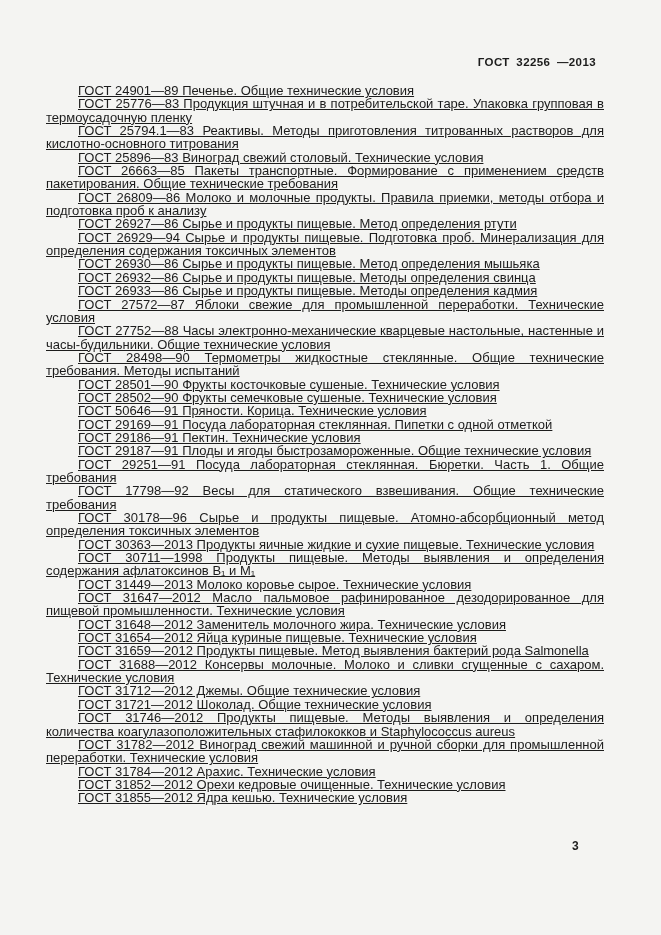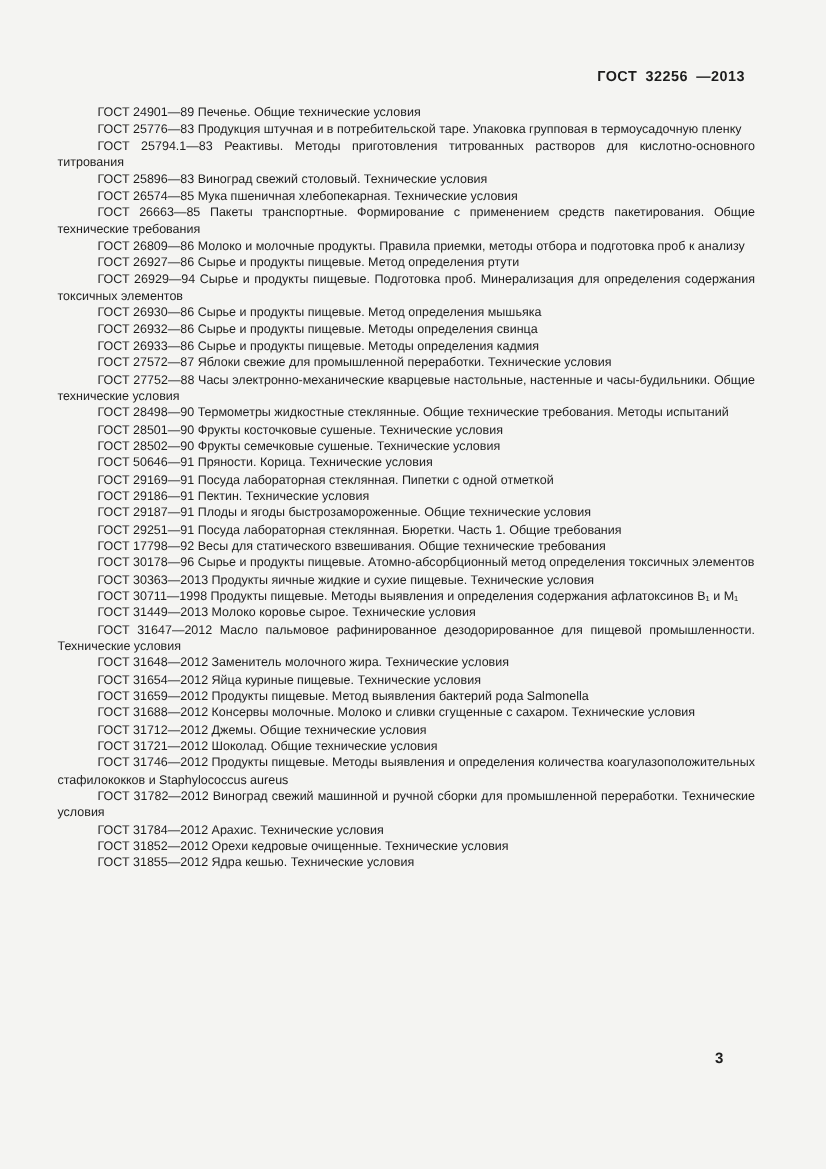--- a/index.html
+++ b/index.html
@@ -26,23 +26,24 @@
     font-weight: bold;
     letter-spacing: 0.4px;
     word-spacing: 3px;
     white-space: nowrap;
   }
   .doc-body {
     position: absolute;
     left: 46px;
     top: 84px;
     width: 558px;
-    font-size: 10px;
+    font-size: 13px;
     line-height: 13.35px;
     text-align: justify;
+    text-decoration: underline;
   }
   .entry {
     margin: 0;
     padding: 0;
     text-indent: 32px;
   }
   .page-number {
     position: absolute;
     left: 572px;
     top: 839px;
@@ -54,21 +55,20 @@
 <body style="background: rgb(244, 244, 242);">
 
 <div class="page" style="background: rgb(244, 244, 242); color: rgb(28, 28, 28);">
   <div class="doc-header">ГОСТ 32256 —2013</div>
 
   <div class="doc-body" id="standards-list">
       <p class="entry">ГОСТ 24901—89 Печенье. Общие технические условия</p>
       <p class="entry">ГОСТ 25776—83 Продукция штучная и в потребительской таре. Упаковка групповая в термоусадочную пленку</p>
       <p class="entry">ГОСТ 25794.1—83 Реактивы. Методы приготовления титрованных растворов для кислотно-основного титрования</p>
       <p class="entry">ГОСТ 25896—83 Виноград свежий столовый. Технические условия</p>
-      <p class="entry">ГОСТ 26574—85 Мука пшеничная хлебопекарная. Технические условия</p>
       <p class="entry">ГОСТ 26663—85 Пакеты транспортные. Формирование с применением средств пакетирования. Общие технические требования</p>
       <p class="entry">ГОСТ 26809—86 Молоко и молочные продукты. Правила приемки, методы отбора и подготовка проб к анализу</p>
       <p class="entry">ГОСТ 26927—86 Сырье и продукты пищевые. Метод определения ртути</p>
       <p class="entry">ГОСТ 26929—94 Сырье и продукты пищевые. Подготовка проб. Минерализация для определения содержания токсичных элементов</p>
       <p class="entry">ГОСТ 26930—86 Сырье и продукты пищевые. Метод определения мышьяка</p>
       <p class="entry">ГОСТ 26932—86 Сырье и продукты пищевые. Методы определения свинца</p>
       <p class="entry">ГОСТ 26933—86 Сырье и продукты пищевые. Методы определения кадмия</p>
       <p class="entry">ГОСТ 27572—87 Яблоки свежие для промышленной переработки. Технические условия</p>
       <p class="entry">ГОСТ 27752—88 Часы электронно-механические кварцевые настольные, настенные и часы-будильники. Общие технические условия</p>
       <p class="entry">ГОСТ 28498—90 Термометры жидкостные стеклянные. Общие технические требования. Методы испытаний</p>

